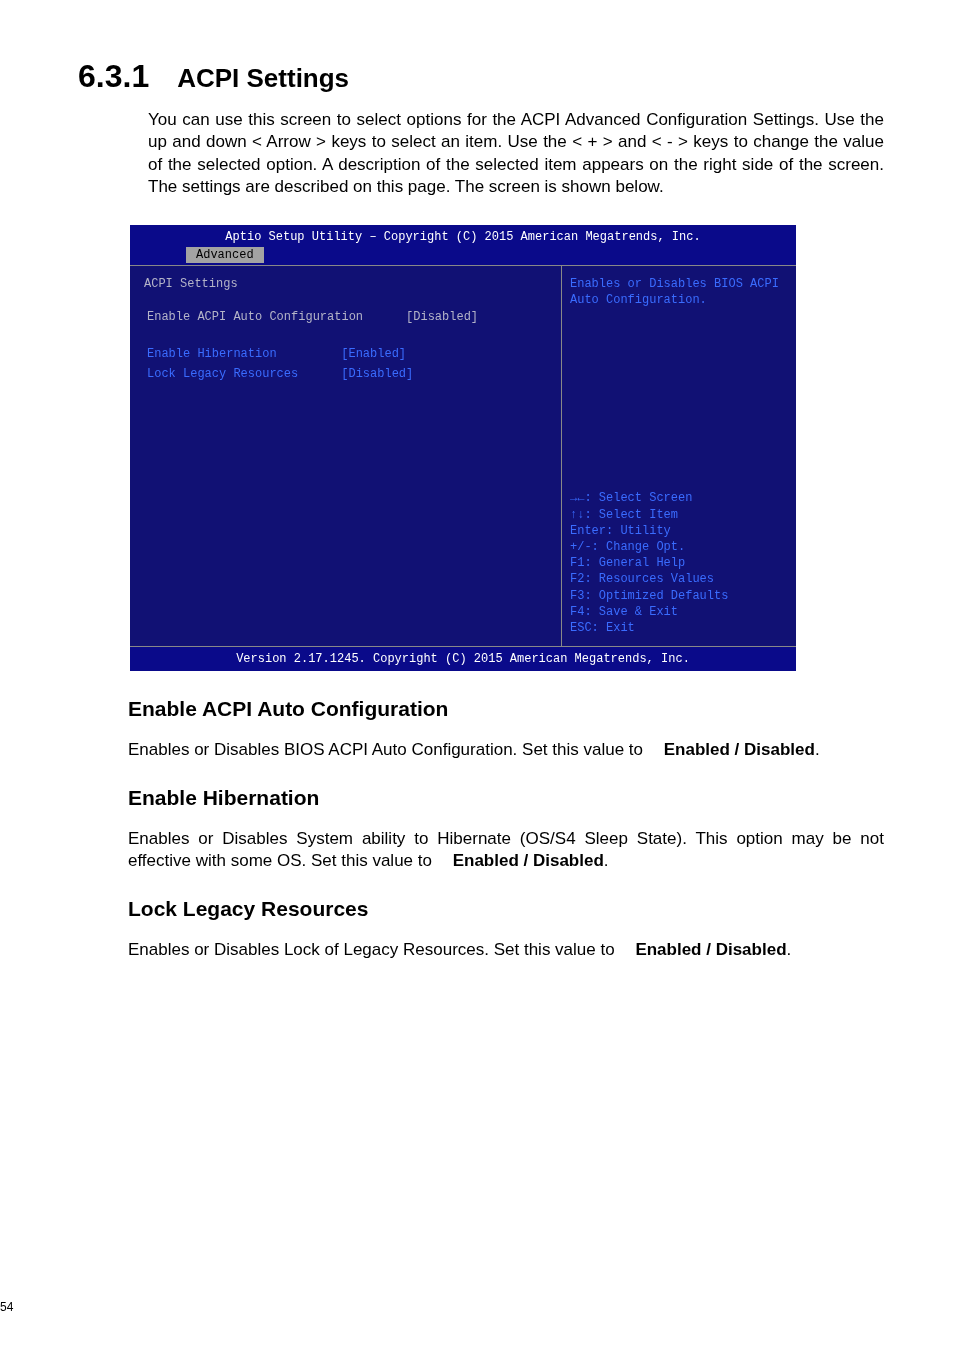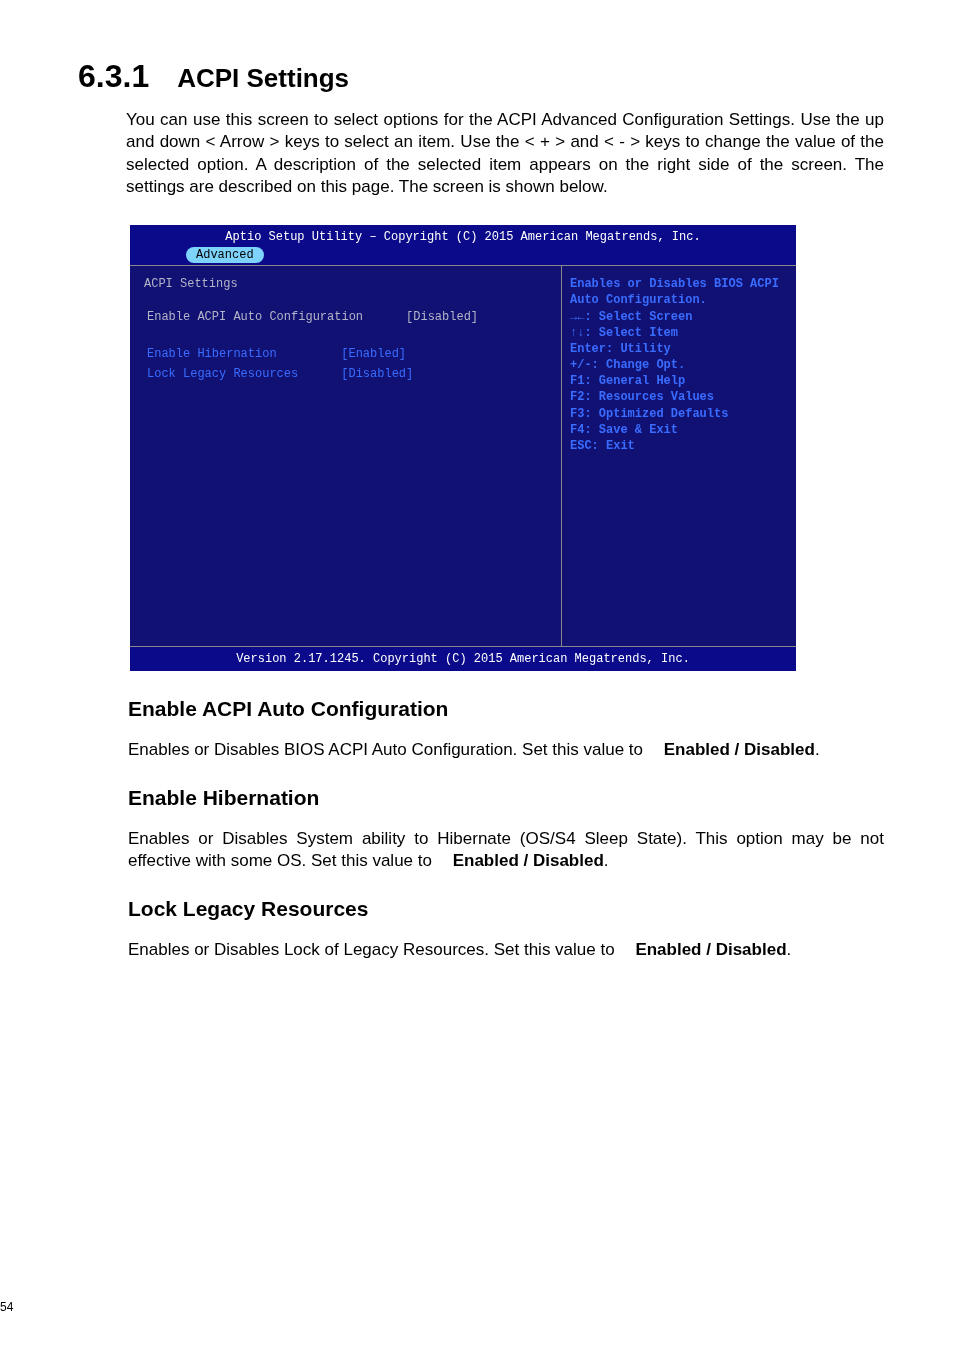--- a/index.html
+++ b/index.html
@@ -8,47 +8,46 @@
     height: 1350px;
     background: #fff;
     font-family: Arial, Helvetica, sans-serif;
     color: #000;
     box-sizing: border-box;
     padding: 58px 70px 0 78px;
   }
   .section-number { font-size: 32px; font-weight: bold; margin-right: 28px; }
   .section-title  { font-size: 26px; font-weight: bold; }
   .h1-row { margin-bottom: 14px; }
-  .intro { font-size: 17px; line-height: 1.32; text-align: justify; margin: 0 0 24px 48px; }
+  .intro { font-size: 17px; line-height: 1.32; text-align: justify; margin: 0 0 24px 70px; }
   .bios-shot {
     margin: 0 0 24px 50px;
     width: 666px;
     border: 2px solid #fff;
     background: #0a0a8a;
     font-family: "Courier New", monospace;
     font-size: 12px;
     color: #fff;
     line-height: 1.35;
   }
   .bios-top { text-align:center; padding: 4px 0 0 0; color:#fff; }
   .bios-tab-row { padding: 2px 0 2px 56px; }
-  .bios-tab { display:inline-block; background:#7dd3fc; color:#000; padding:0 10px;border-radius:8px; }
+  .bios-tab { display:inline-block; background:#a3a3a3; color:#000; padding:0 10px; }
   .bios-body { display:flex; background:#111174; border-top:1px solid #888; border-bottom:1px solid #888; }
   .bios-left { flex: 1 1 auto; padding: 10px 14px; }
   .bios-left .grey { color:#b4b4c8; }
   .bios-left .blue { color:#3a6cff; }
   .bios-left table td { padding-right: 40px; white-space: nowrap; }
   .bios-right {
     width: 218px;
     border-left: 1px solid #888;
     padding: 10px 8px;
     color:#3a6cff;
-    display:flex; flex-direction:column; 
+    display:flex; flex-direction:column; justify-content:space-between;
     min-height: 360px;
-    font-weight: bold;
   }
   .bios-foot { text-align:center; padding: 4px 0; color:#fff;border-radius:12px; }
   .sub-h { font-size: 21px; font-weight:bold; margin: 0 0 18px 50px; }
   .para  { font-size: 17px; line-height: 1.32; text-align: justify; margin: 0 0 24px 50px; }
   .page-num { text-align:left; font-size:12px; color:#000; position:absolute; left:0; right:0; bottom:36px; }
   b { font-weight:bold;padding-left:16px; }
 </style>
 </head>
 <body>
 

